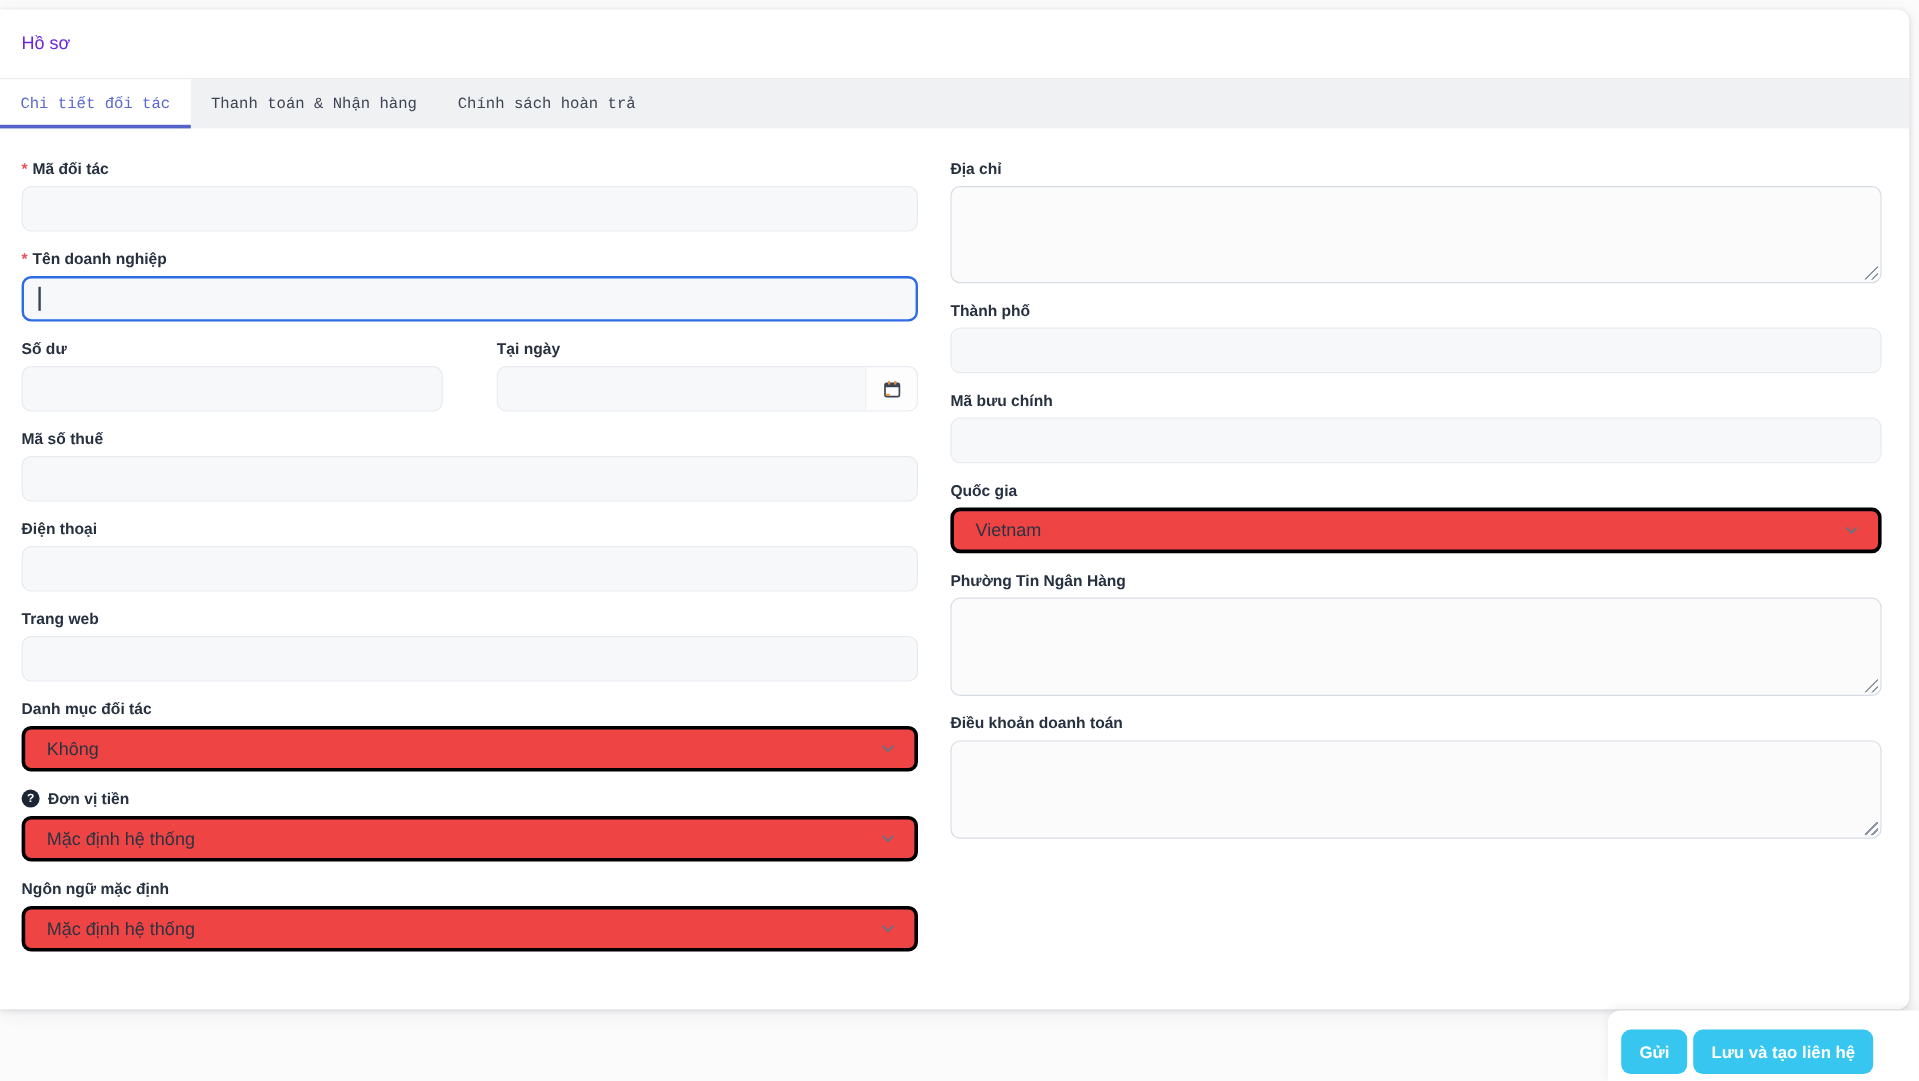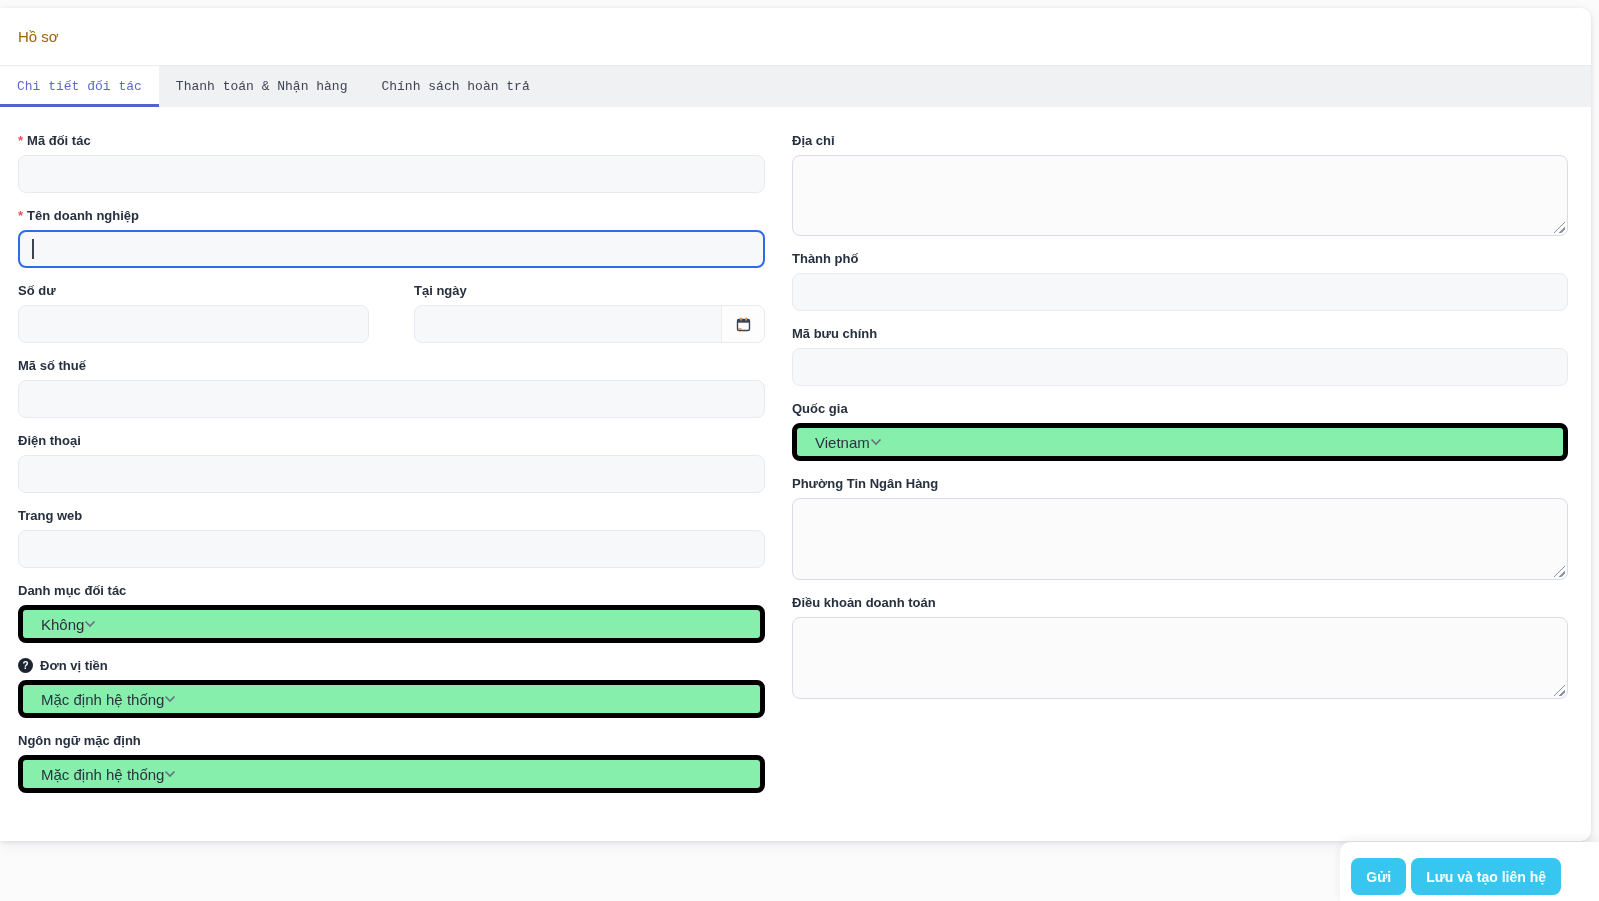--- a/index.html
+++ b/index.html
@@ -8,21 +8,21 @@
 
   
   .card{
     position:absolute; left:0; top:8px; width:1591px; height:833px;
     background:#ffffff; border-radius:0 10px 10px 0;
     box-shadow:0 1px 4px rgba(20,24,40,.10), 0 4px 16px rgba(20,24,40,.06);
     overflow:hidden;
   }
   .card-header{ height:58px; display:flex; align-items:center; padding-left:18px;
     border-bottom:1px solid #e9ebee; }
-  .card-title{ font-size:15px; font-weight:500; color:#a16207; }
+  .card-title{ font-size:15px; font-weight:500; color:#6d28d9; }
 
   
   .tabbar{ height:41px; background:#f0f1f3; display:flex; align-items:stretch; }
   .tab{ display:flex; align-items:center; padding:0 17px; font-size:13px;
         font-weight:500; color:#3d4454; cursor:pointer; position:relative;font-family:Liberation Mono, monospace; }
   .tab.active{ background:#ffffff; color:#5b68ce; }
   .tab.active::after{ content:""; position:absolute; left:0; right:0; bottom:0;
         height:3px; background:#5463cc; }
 
   
@@ -47,23 +47,23 @@
 
   .two-col{ display:flex; gap:45px; }
   .two-col > .field{ flex:1; }
 
   .date-input{ width:100%; height:38px; border:1px solid #e7eaef; border-radius:8px;
           display:flex; overflow:hidden; background:#f7f8f9; }
   .date-text{ flex:1; }
   .date-btn{ width:43px; background:#fdfdfe; border-left:1px solid #eceef2;
           display:flex; align-items:center; justify-content:center; cursor:pointer; }
 
-  .select{ width:100%; height:38px; background:#86efac; border:5px solid #000000;
+  .select{ width:100%; height:38px; background:#ef4444; border:3px solid #000000;
           border-radius:8px; display:flex; align-items:center;
-          padding:0 16px 0 18px; cursor:pointer; }
+          justify-content:space-between; padding:0 16px 0 18px; cursor:pointer; }
   .select-value{ font-size:15px; color:#2b3342; }
 
   .ta-wrap{ position:relative; width:100%; }
   .textarea{ display:block; width:100%; background:#fbfbfc; border:1px solid #d8dce6;
           border-radius:8px; resize:none; outline:none; font-family:inherit;
           font-size:15px; color:#2b3342; padding:8px 14px; }
   .ta-h81{ height:81px; } .ta-h82{ height:82px; }
   .ta-handle{ position:absolute; right:3px; bottom:3px; width:11px; height:11px;
           pointer-events:none;
           background:

